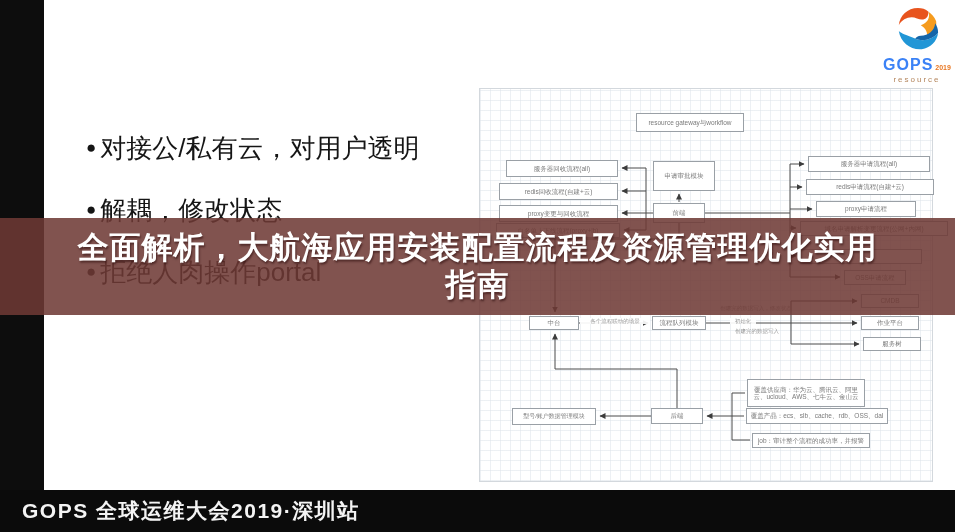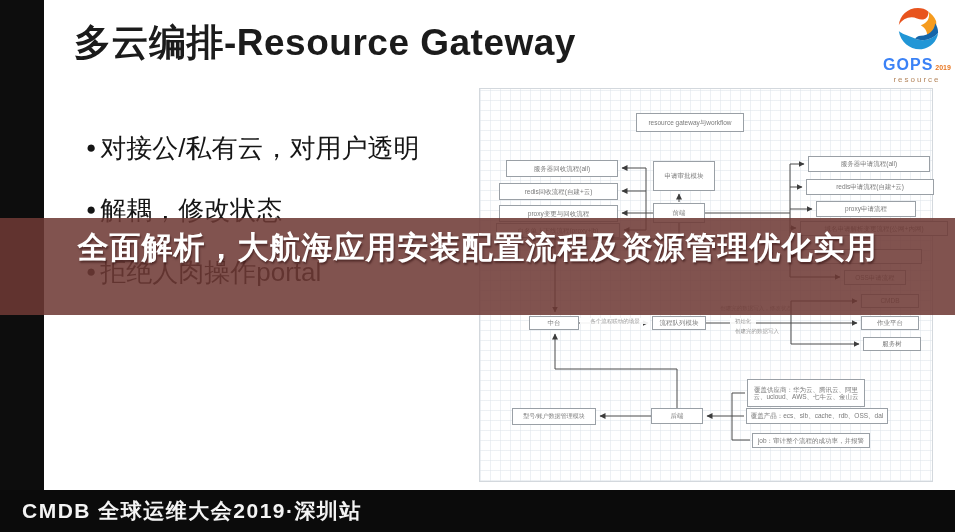--- a/index.html
+++ b/index.html
@@ -34,21 +34,20 @@
   .logo-year{font-size:7px;color:#e87722;font-weight:700;margin-left:2px;}
   .logo-city{font-size:8px;color:#b4855c;letter-spacing:2px;margin-top:1px;}
 </style>
 </head>
 <body>
 
 <div id="stage">
 
   <div class="left-strip"></div>
 
-  <div class="slide-title">多云编排-Resource Gateway</div>
 
   <div class="bullet" style="top:131px;">
     <span class="marker">●</span>
     <span>对接公/私有云，对用户透明</span>
   </div>
   <div class="bullet" style="top:193px;">
     <span class="marker">●</span>
     <span>解耦，修改状态</span>
   </div>
   <div class="bullet" style="top:255px;">
@@ -150,19 +149,20 @@
       <path d="M22,34 C30,38 40,35 46,28 C46,24 45,21 43,18 C42,26 36,31 28,31 C25,31 23,33 22,34 Z" fill="#1565a8"></path>
     </svg>
     <div>
       <span class="logo-word">GOPS</span><span class="logo-year">2019</span>
     </div>
     <div class="logo-city">resource</div>
   </div>
 
   <div class="overlay">
     <div>全面解析，大航海应用安装配置流程及资源管理优化实用</div>
+    <div>指南</div>
   </div>
 
   <div class="footer">
-    <div class="footer-text">CMDB 全球运维大会2019·深圳站</div>
+    <div class="footer-text">GOPS 全球运维大会2019·深圳站</div>
   </div>
 
 </div>
 
 </body></html>

